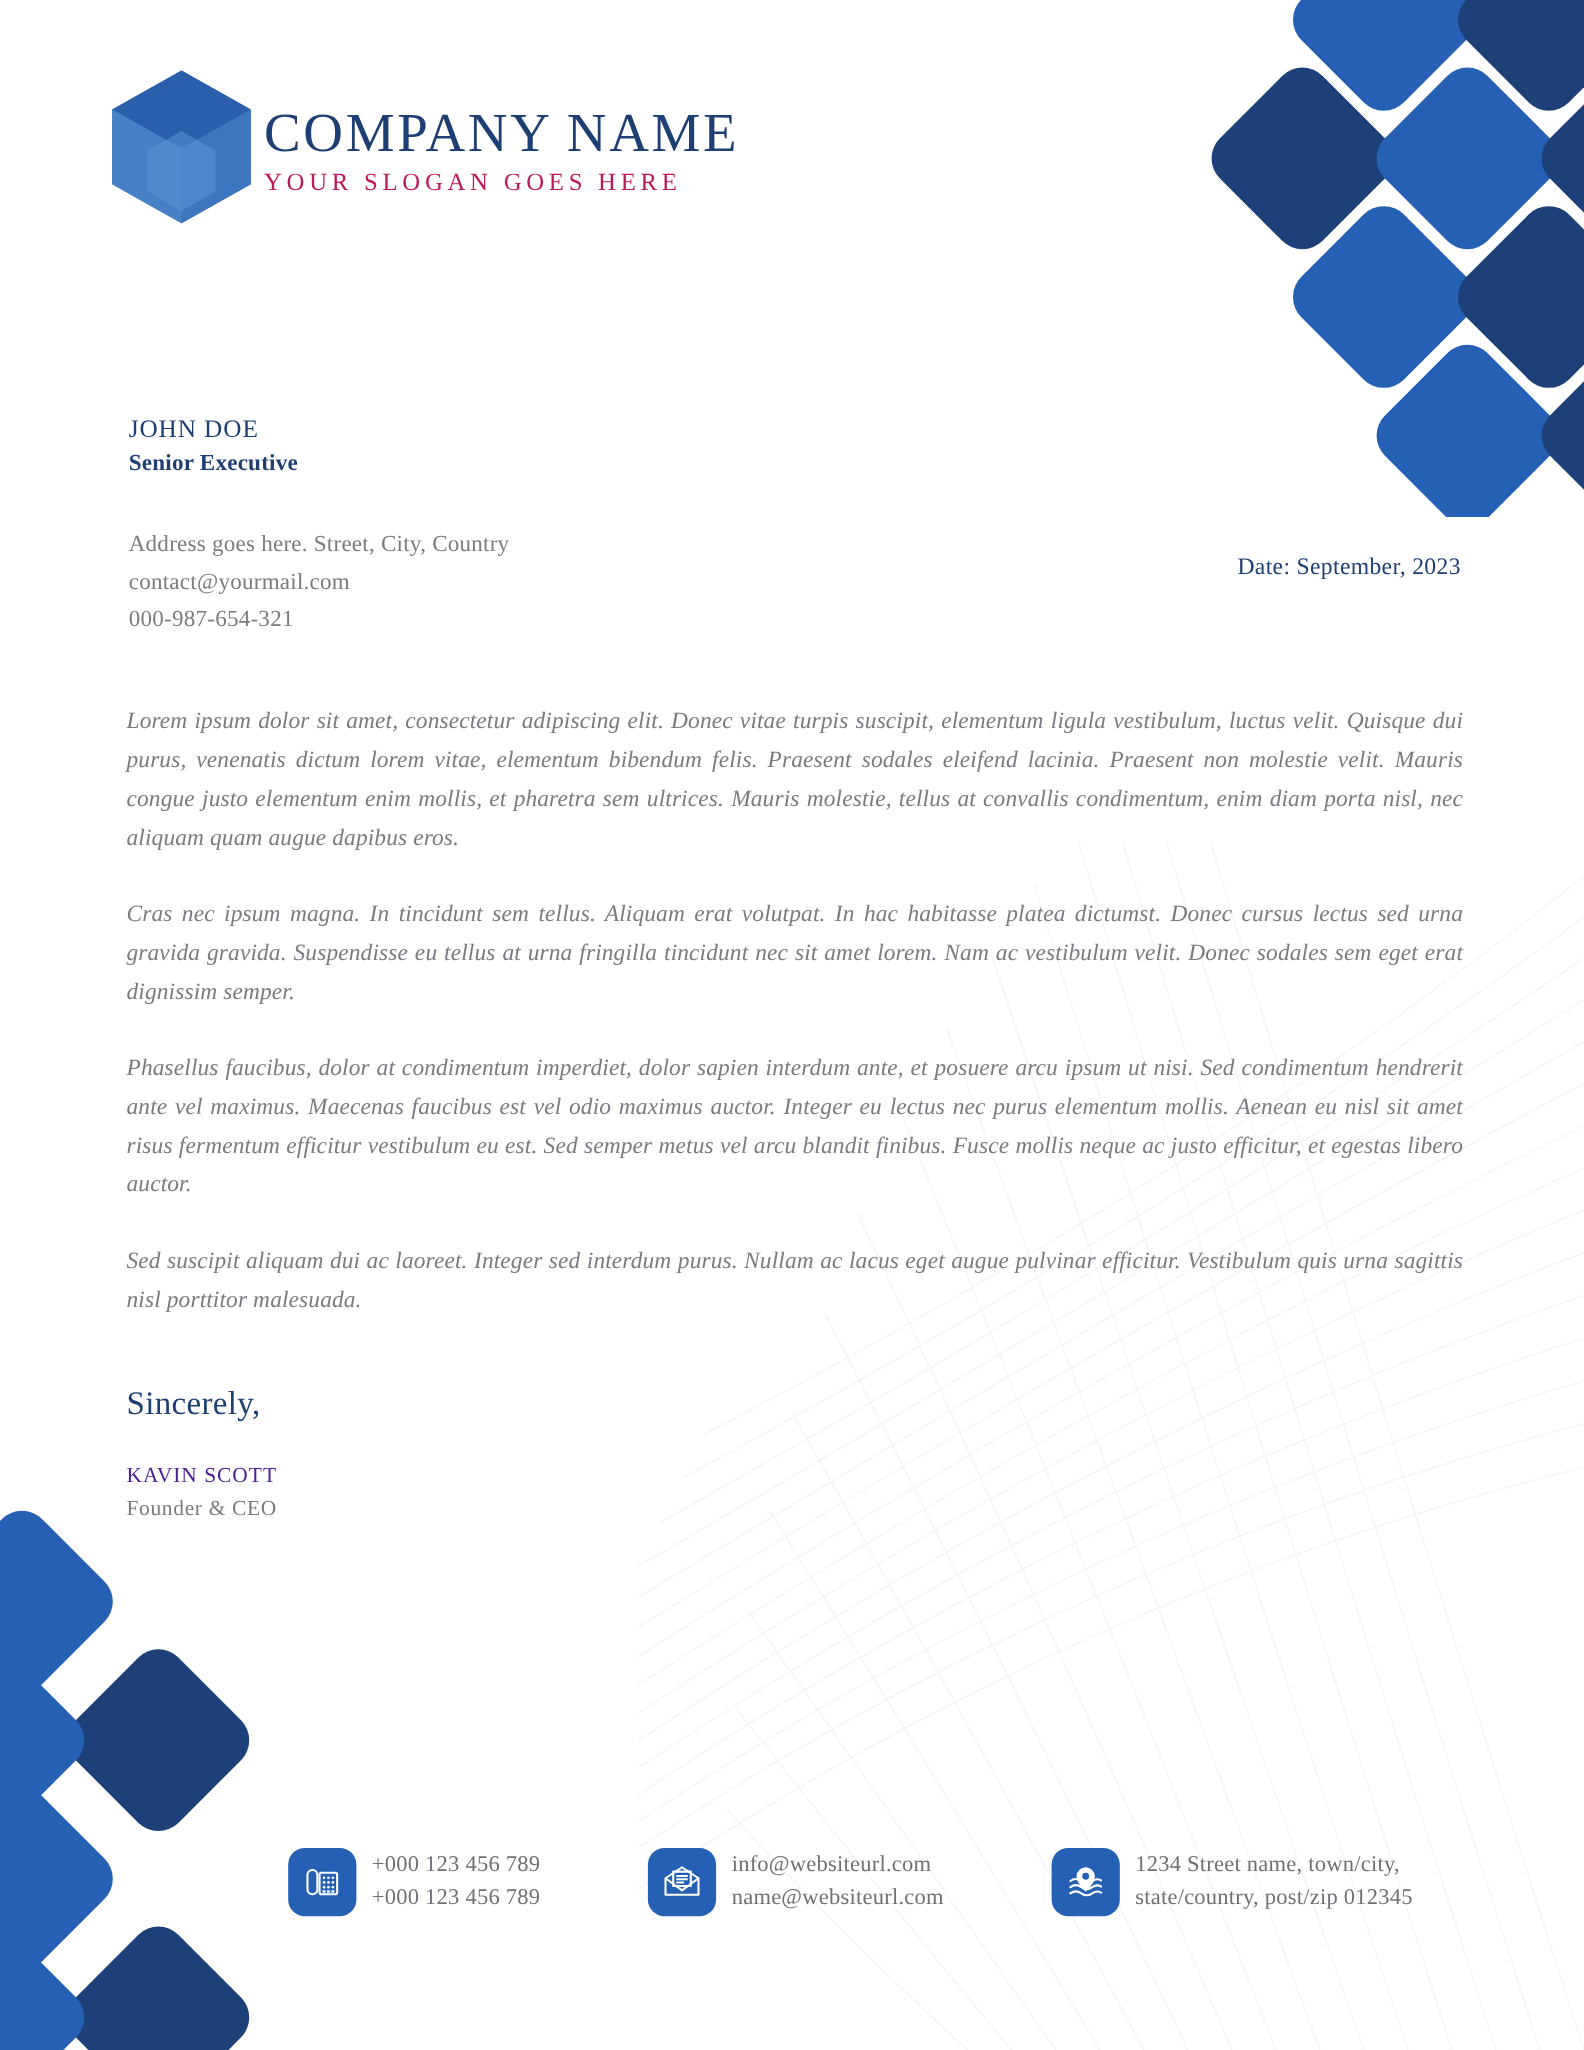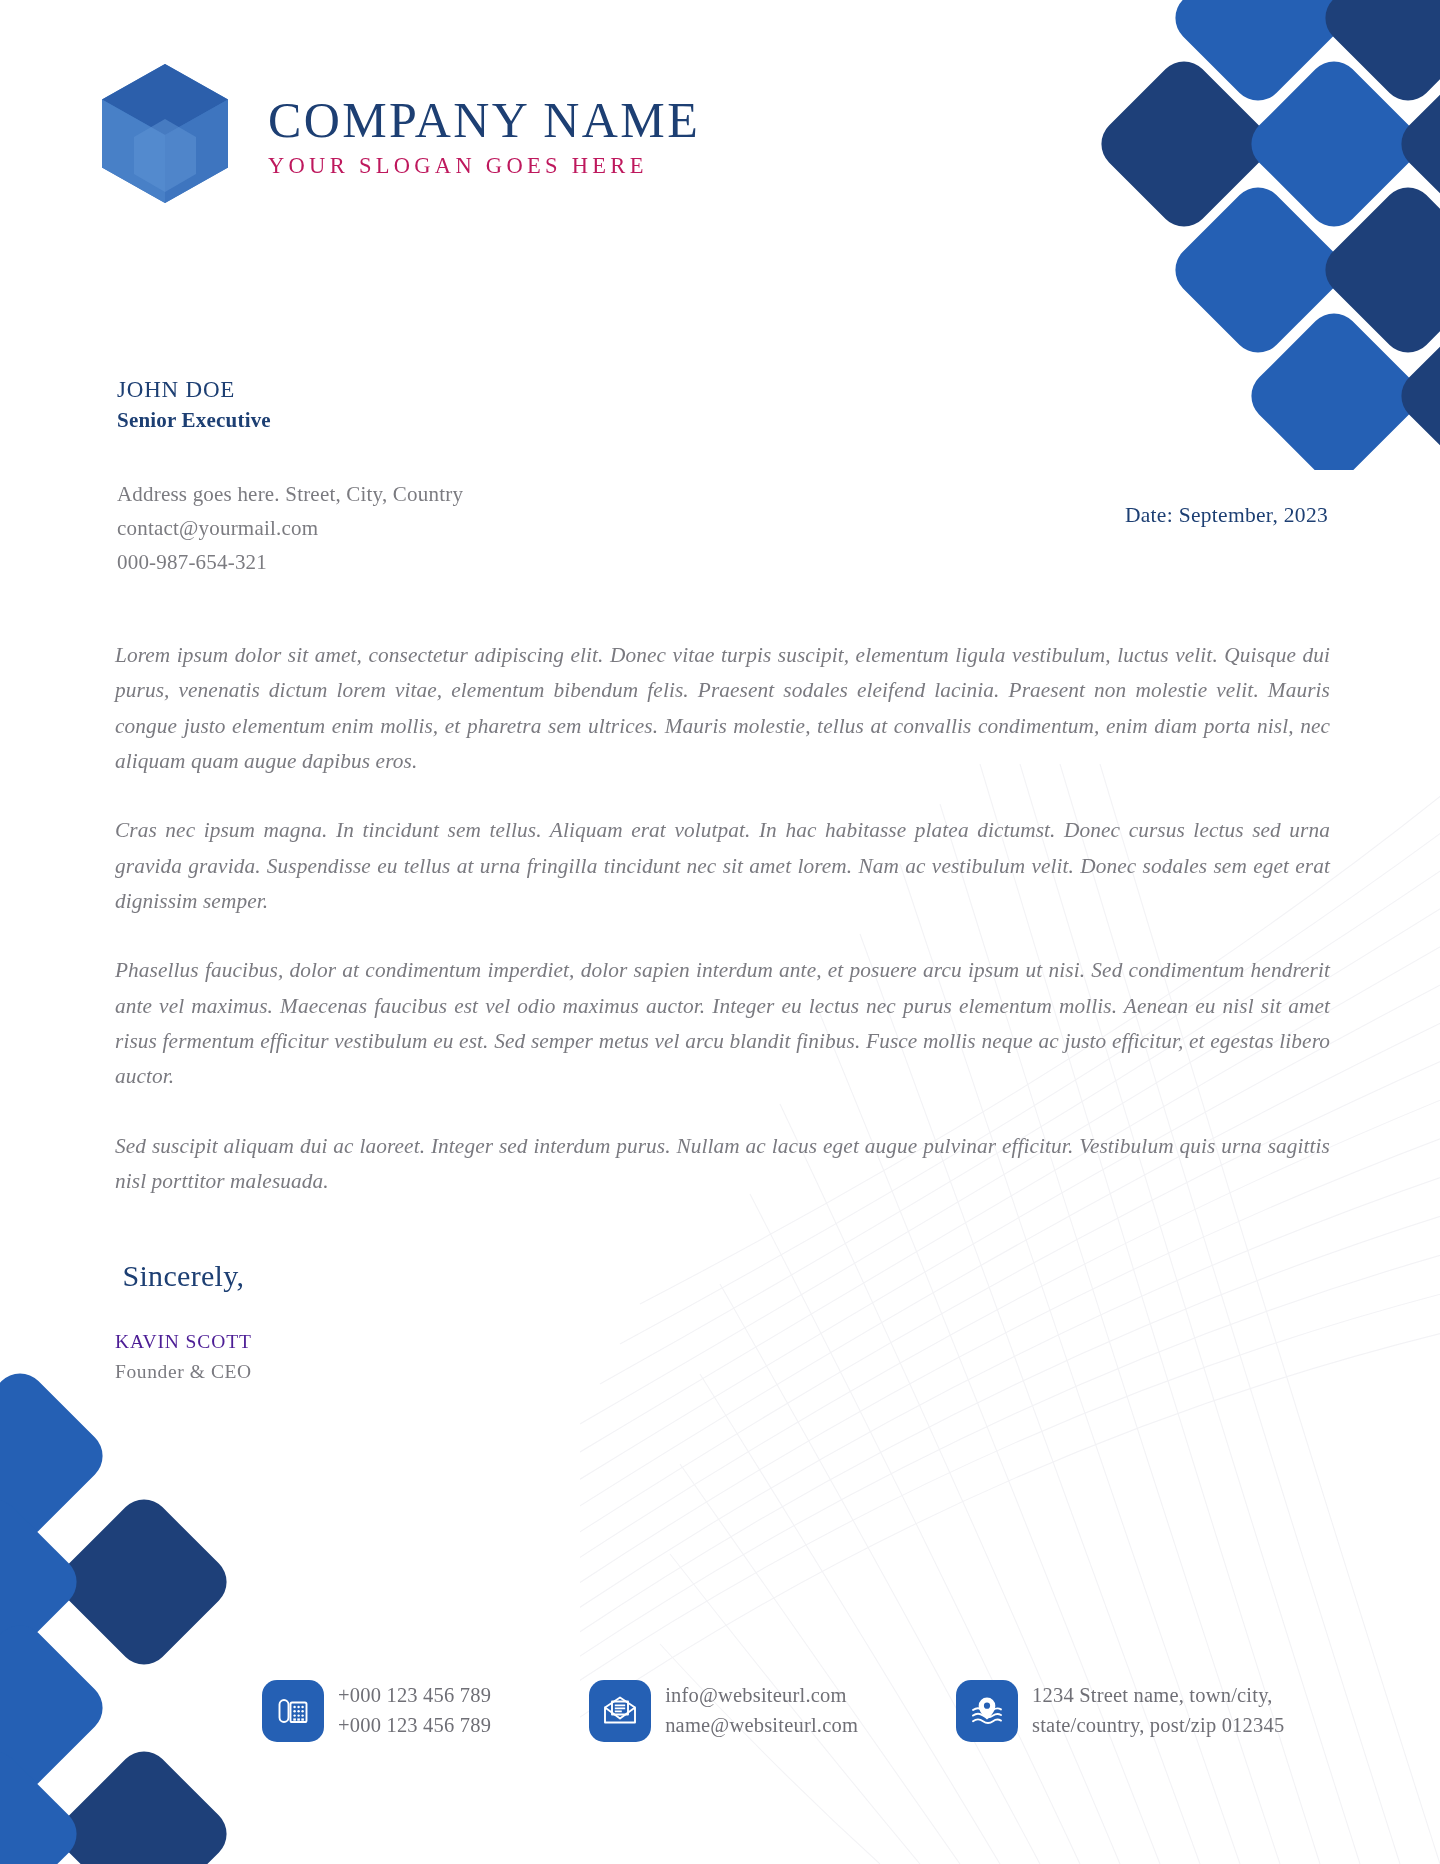--- a/index.html
+++ b/index.html
@@ -44,21 +44,21 @@
   .decor-tr { position:absolute; top:0; right:0; width:420px; height:470px; overflow:hidden; }
   .decor-bl { position:absolute; left:0; bottom:0; width:330px; height:500px; overflow:hidden; }
 
   
   .header {
     position: absolute;
     left: 100px;
     top: 62px;
     display: flex;
     align-items: center;
-    gap: 38px;
+    gap: 10px;
   }
   .logo-mark {
     width: 130px;
     height: 143px;
     position: relative;
     flex: none;
   }
   .logo-text { padding-top: 6px; }
   .company-name {
     font-size: 50px;
@@ -124,21 +124,21 @@
     margin: 0 0 34px 0;
     font-size: 21.3px;
     line-height: 1.66;
     color: #7a7a80;
     text-align: justify;
     letter-spacing: 0.1px;
     font-style: italic;
   }
 
   
-  .signature { position: absolute; left: 115px; top: 1259px; text-align: center; }
+  .signature { position: absolute; left: 115px; top: 1259px; }
   .sign-off {
     font-size: 30px;
     color: #1d3f73;
     letter-spacing: 0.3px;
   }
   .sign-name {
     margin-top: 34px;
     font-size: 19.5px;
     color: #4c1d95;
     letter-spacing: 0.9px;

